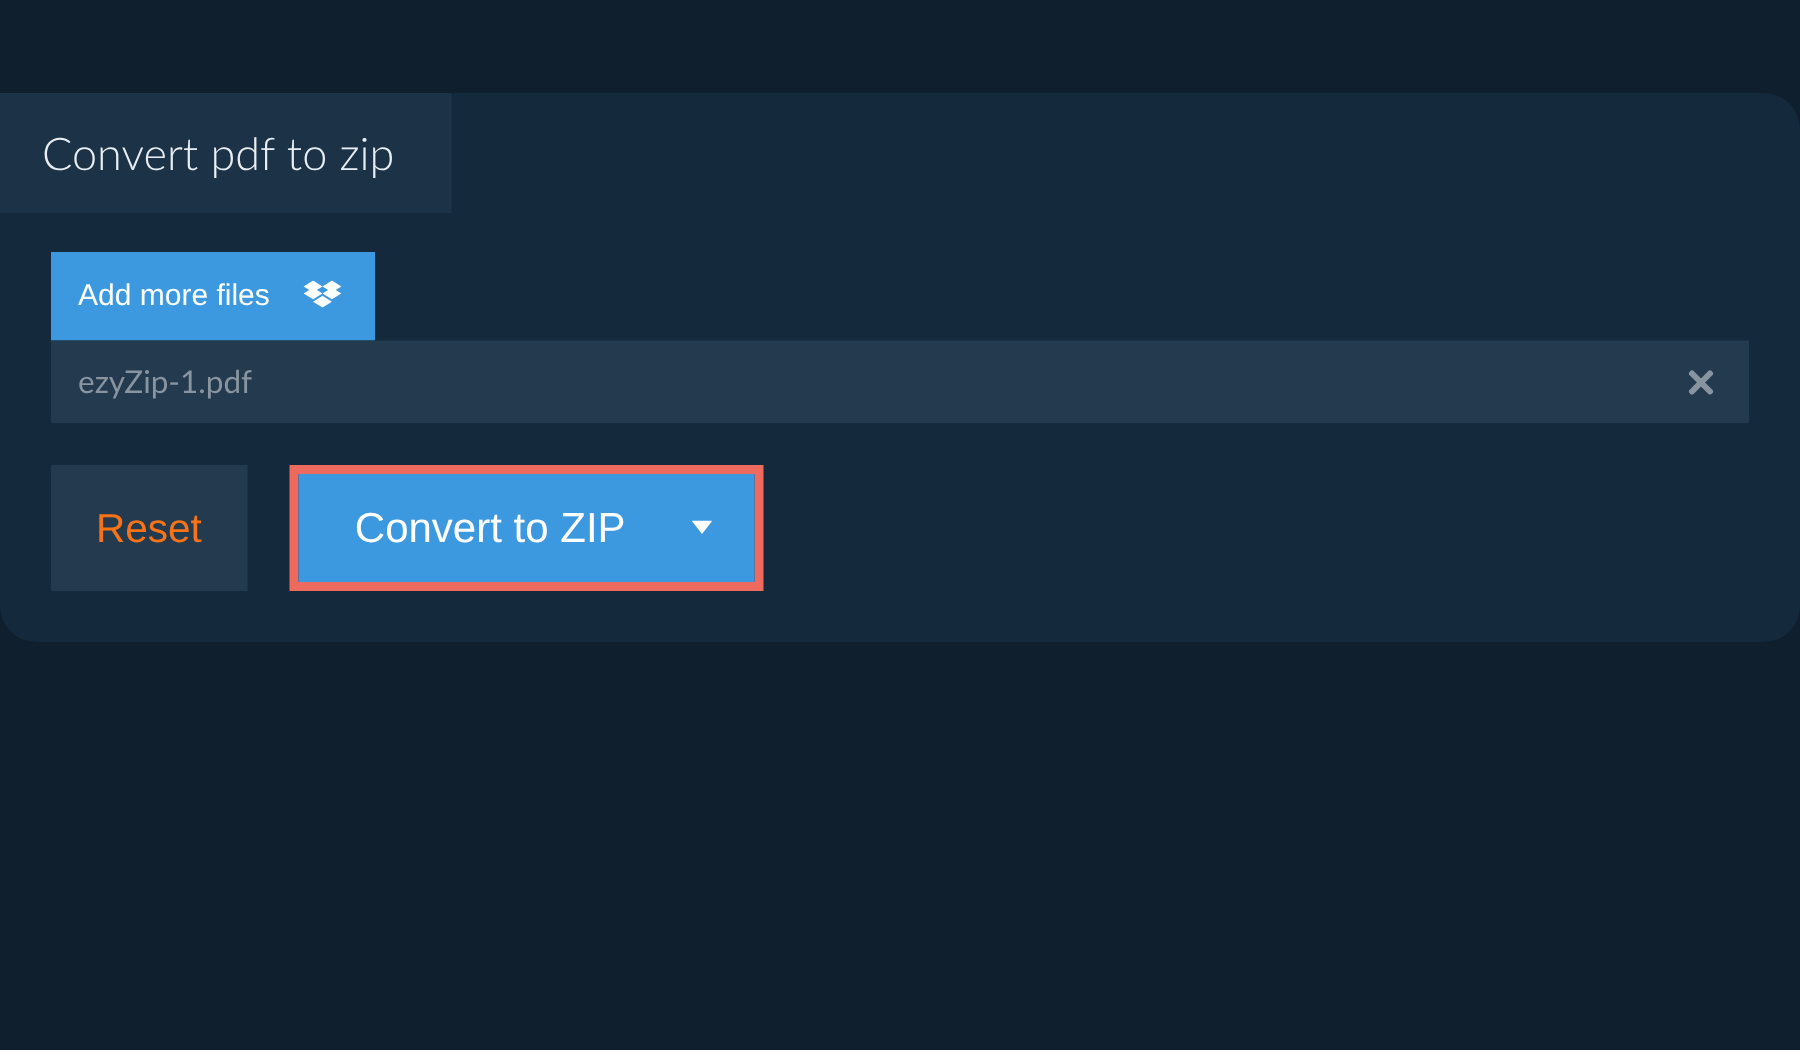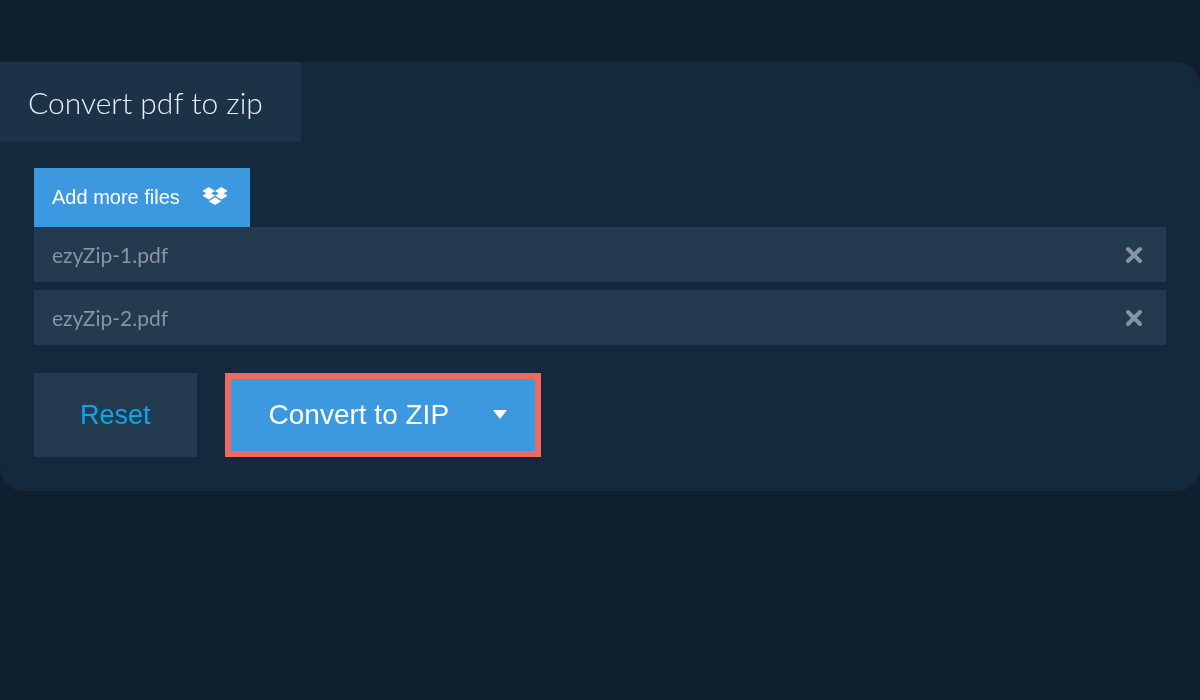--- a/index.html
+++ b/index.html
@@ -83,25 +83,25 @@
       align-items: center;
     }
     .action-row {
       display: flex;
       align-items: stretch;
       gap: 28px;
       margin-top: 28px;
     }
     .reset-btn {
       background: #233a4f;
-      color: #0ea5e9;
+      color: #f97316;
       font-size: 27px;
       font-weight: 300;
       border: none;
-      padding: 22px 46px;
+      padding: 22px 30px;
       cursor: pointer;
     }
     .convert-wrapper {
       border: 6px solid #ee6a5e;
       display: inline-block;
     }
     .convert-btn {
       display: inline-flex;
       align-items: center;
       background: #3c99e0;
@@ -152,28 +152,20 @@
 
     <div class="file-list">
       <div class="file-row">
         <span class="file-name">ezyZip-1.pdf</span>
         <span class="close-icon">
           <svg width="20" height="20" viewBox="0 0 20 20" fill="#8894a0">
             <path d="M4 4 L16 16 M16 4 L4 16" stroke="#8894a0" stroke-width="4" stroke-linecap="round"></path>
           </svg>
         </span>
       </div>
-      <div class="file-row">
-        <span class="file-name">ezyZip-2.pdf</span>
-        <span class="close-icon">
-          <svg width="20" height="20" viewBox="0 0 20 20" fill="#8894a0">
-            <path d="M4 4 L16 16 M16 4 L4 16" stroke="#8894a0" stroke-width="4" stroke-linecap="round"></path>
-          </svg>
-        </span>
-      </div>
     </div>
 
     <div class="action-row">
       <button class="reset-btn">Reset</button>
       <div class="convert-wrapper">
         <button class="convert-btn">
           <span>Convert to ZIP</span>
           <span class="caret-down">
             <svg width="14" height="10" viewBox="0 0 14 10" fill="#ffffff">
               <path d="M0 0 L14 0 L7 9 Z"></path>

